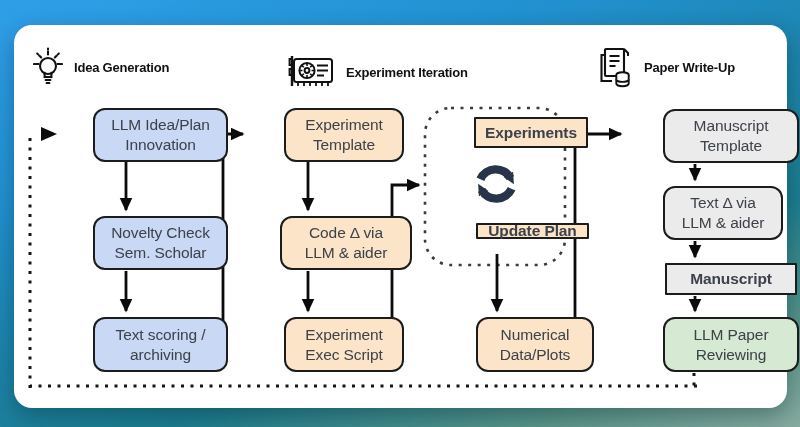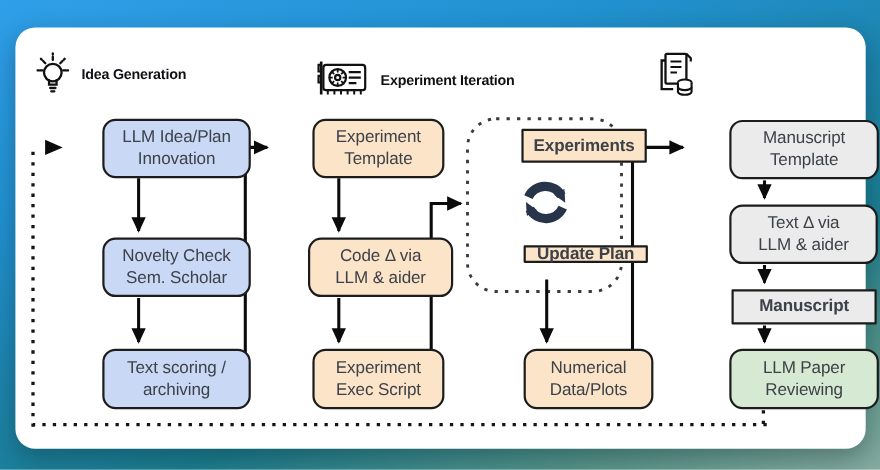--- a/index.html
+++ b/index.html
@@ -31,21 +31,21 @@
   #llm_idea{left:57px;top:108px;width:135px;height:54px;}
   #novelty{left:57px;top:216px;width:135px;height:54px;}
   #scoring{left:57px;top:317px;width:135px;height:55px;}
   #exp_template{left:248px;top:108px;width:120px;height:54px;}
   #code_delta{left:244px;top:216px;width:132px;height:54px;}
   #exec_script{left:248px;top:317px;width:120px;height:55px;}
   #experiments{left:438px;top:117px;width:114px;height:31px;}
   #update_plan{left:440px;top:223px;width:113px;height:16px;}
   #numerical{left:440px;top:317px;width:118px;height:55px;}
   #manuscript_template{left:627px;top:109px;width:136px;height:54px;}
-  #text_delta{left:627px;top:186px;width:135px;height:54px;}
+  #text_delta{left:627px;top:186px;width:120px;height:54px;}
   #manuscript{left:629px;top:263px;width:132px;height:32px;}
   #review{left:627px;top:317px;width:136px;height:55px;}
   .overlay{position:absolute;left:0;top:0;z-index:2;}
   .cycle{position:absolute;left:466px;top:154px;width:60px;height:60px;z-index:3;}
   .icon-box{flex:0 0 auto;display:flex;align-items:center;}
 </style>
 </head>
 <body>
 
 <div class="card"></div>
@@ -122,20 +122,21 @@
       <rect x="7" y="3" width="19" height="27" rx="1" fill="#fff"></rect>
       <path d="M26 3 L30 7 V10" stroke-width="2"></path>
       <path d="M11.5 10 H21.5 M11.5 15 H21.5 M11.5 20 H17.5" stroke-width="1.8"></path>
       <g fill="#fff" stroke-width="1.9">
         <ellipse cx="24.5" cy="29" rx="6.2" ry="2.7"></ellipse>
         <path d="M18.3 29 V37.5 C18.3 39 21.1 40.2 24.5 40.2 C27.9 40.2 30.7 39 30.7 37.5 V29"></path>
         <path d="M18.3 33.2 C18.3 34.7 21.1 35.9 24.5 35.9 C27.9 35.9 30.7 34.7 30.7 33.2"></path>
       </g>
     </svg>
   </span>
+  <span class="hdr-label">Paper Write-Up</span>
 </div>
 
 <div class="node blue" id="llm_idea">LLM Idea/Plan
 Innovation</div>
 <div class="node blue" id="novelty">Novelty Check
 Sem. Scholar</div>
 <div class="node blue" id="scoring">Text scoring /
 archiving</div>
 <div class="node orange" id="exp_template">Experiment
 Template</div>

